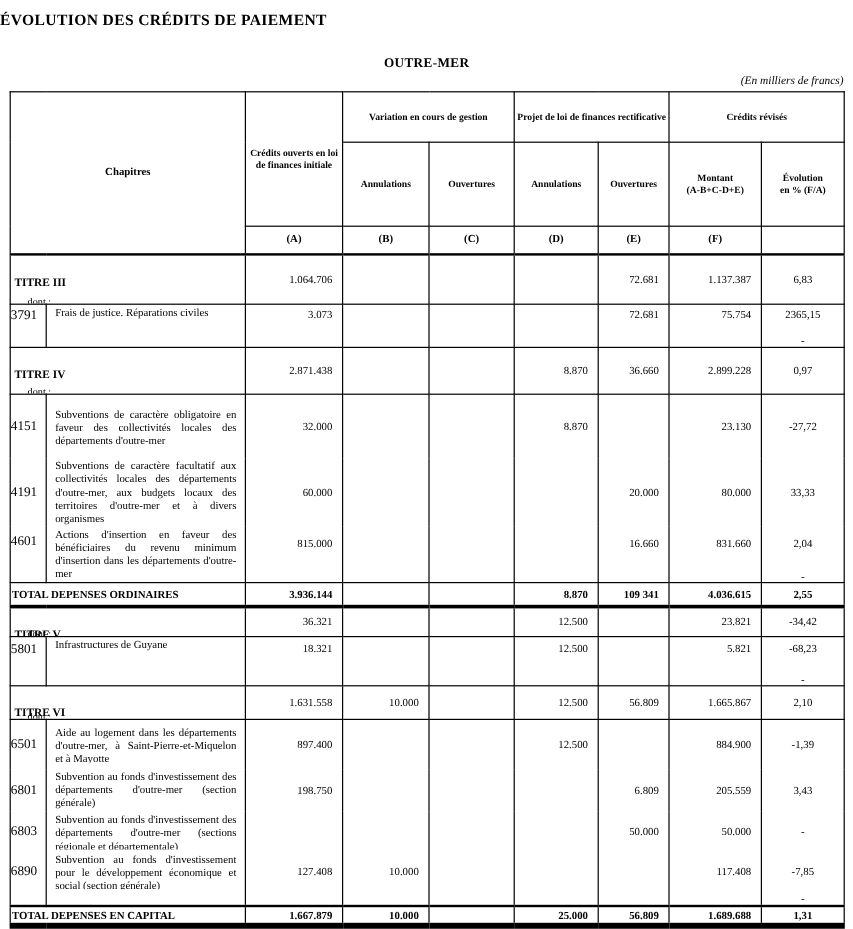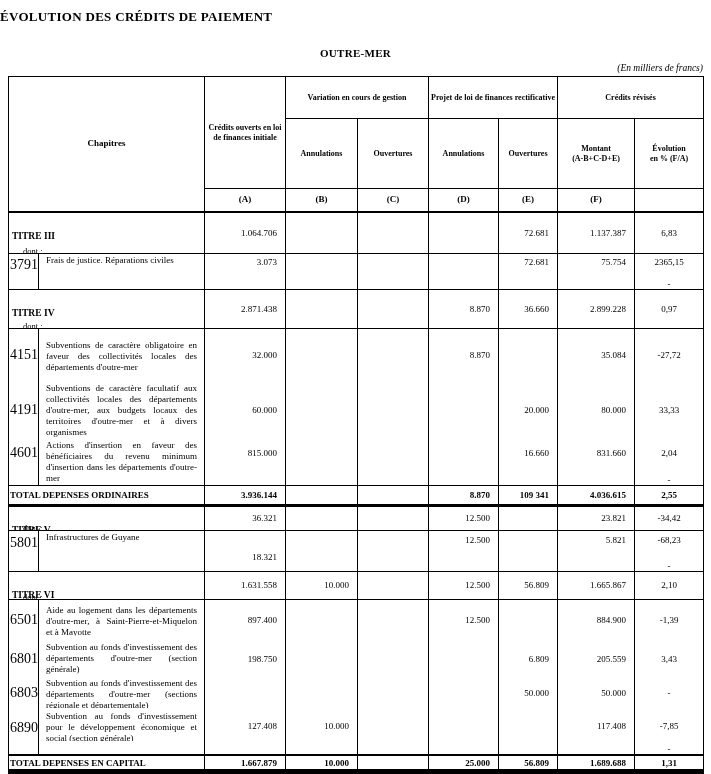--- a/index.html
+++ b/index.html
@@ -11,21 +11,21 @@
   td,th{border:1px solid #000;padding:0;overflow:hidden;font-weight:normal;vertical-align:middle;}
   th{font-size:8px;font-weight:bold;text-align:center;line-height:1.25;padding:1px 2px;}
   .letters th{font-size:9px;border-bottom:2px solid #000;}
   .hb2{border-bottom:2px solid #000;}
   .num{font-size:9px;text-align:right;padding-right:8px;white-space:nowrap;}
   .pct{font-size:9px;text-align:center;}
   .rel{position:relative;}
   .dash{position:absolute;left:0;right:0;bottom:0;text-align:center;font-size:9px;line-height:9px;}
   .titre .tl{position:absolute;top:18px;left:3px;font-weight:bold;font-size:9.5px;white-space:nowrap;}
   .titre .dont{position:absolute;bottom:-3px;left:14px;font-size:8.5px;}
-  .chapnum{font-size:14px;text-align:right;vertical-align:middle;font-family:Liberation Serif, serif;}
+  .chapnum{font-size:11px;text-align:left;vertical-align:middle;font-family:Liberation Serif, serif;}
   .chaplab{font-size:9px;text-align:justify;padding:1px 7px;line-height:11px;vertical-align:middle;margin-top:40px;}
   .top{vertical-align:top;}
   .clip{overflow:hidden;max-height:30px;}
   .totlab{font-weight:bold;font-size:9px;padding-left:1px;white-space:nowrap;}
   .bold{font-weight:bold;}
   tr.bb0 > td{border-bottom:none;}
   tr.bt0 > td{border-top:none;}
   tr.thickb > td{border-bottom:3px solid #000;}
   tr.thickt > td{border-top:2px solid #000;}
   tr.thinb > td{border-bottom:8px solid #000000;}
@@ -125,21 +125,21 @@
   <tr class="bb0" style="height:53px">
     <td class="chapnum">4151</td>
     <td class="chaplab">
           <div class="clip" style="max-height:31px">Subventions de caractère obligatoire en faveur des collectivités locales des départements d'outre-mer</div>
         </td>
     <td class="num">32.000</td>
     <td class="num"></td>
     <td class="num"></td>
     <td class="num">8.870</td>
     <td class="num"></td>
-    <td class="num">35.084</td>
+    <td class="num">23.130</td>
     <td class="pct">-27,72</td>
   </tr>
 
   <tr class="bt0 bb0" style="height:50px">
     <td class="chapnum">4191</td>
     <td class="chaplab">Subventions de caractère facultatif aux collectivités locales des départements d'outre-mer, aux budgets locaux des territoires d'outre-mer et à divers organismes</td>
     <td class="num">60.000</td>
     <td class="num"></td>
     <td class="num"></td>
     <td class="num"></td>
@@ -181,21 +181,21 @@
     <td class="num"></td>
     <td class="num">12.500</td>
     <td class="num"></td>
     <td class="num">23.821</td>
     <td class="pct">-34,42</td>
   </tr>
 
   <tr style="height:41px">
     <td class="chapnum top" style="padding-top:4px">5801</td>
     <td class="chaplab top">Infrastructures de Guyane</td>
-    <td class="num top" style="padding-top:21px">18.321</td>
+    <td class="num top" style="padding-top:4px">18.321</td>
     <td class="num"></td>
     <td class="num"></td>
     <td class="num top" style="padding-top:4px">12.500</td>
     <td class="num"></td>
     <td class="num top" style="padding-top:4px">5.821</td>
     <td class="pct rel top" style="padding-top:4px"><span>-68,23</span><span class="dash">-</span></td>
   </tr>
 
   <tr style="height:28px">
     <td colspan="2" class="titre rel">

